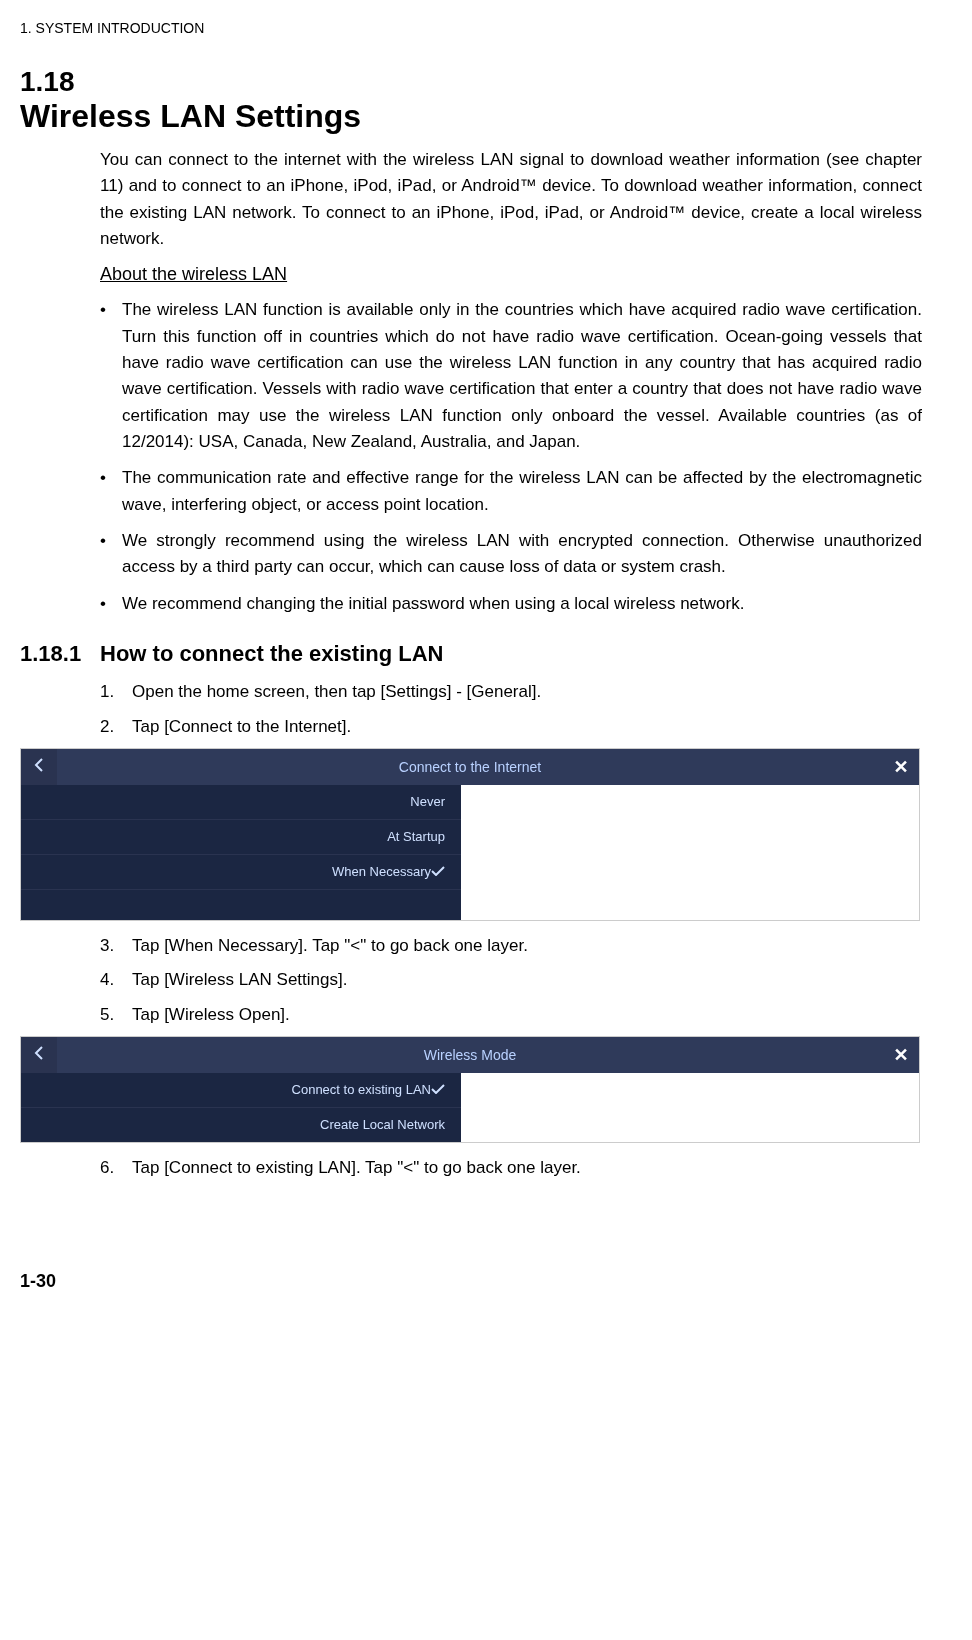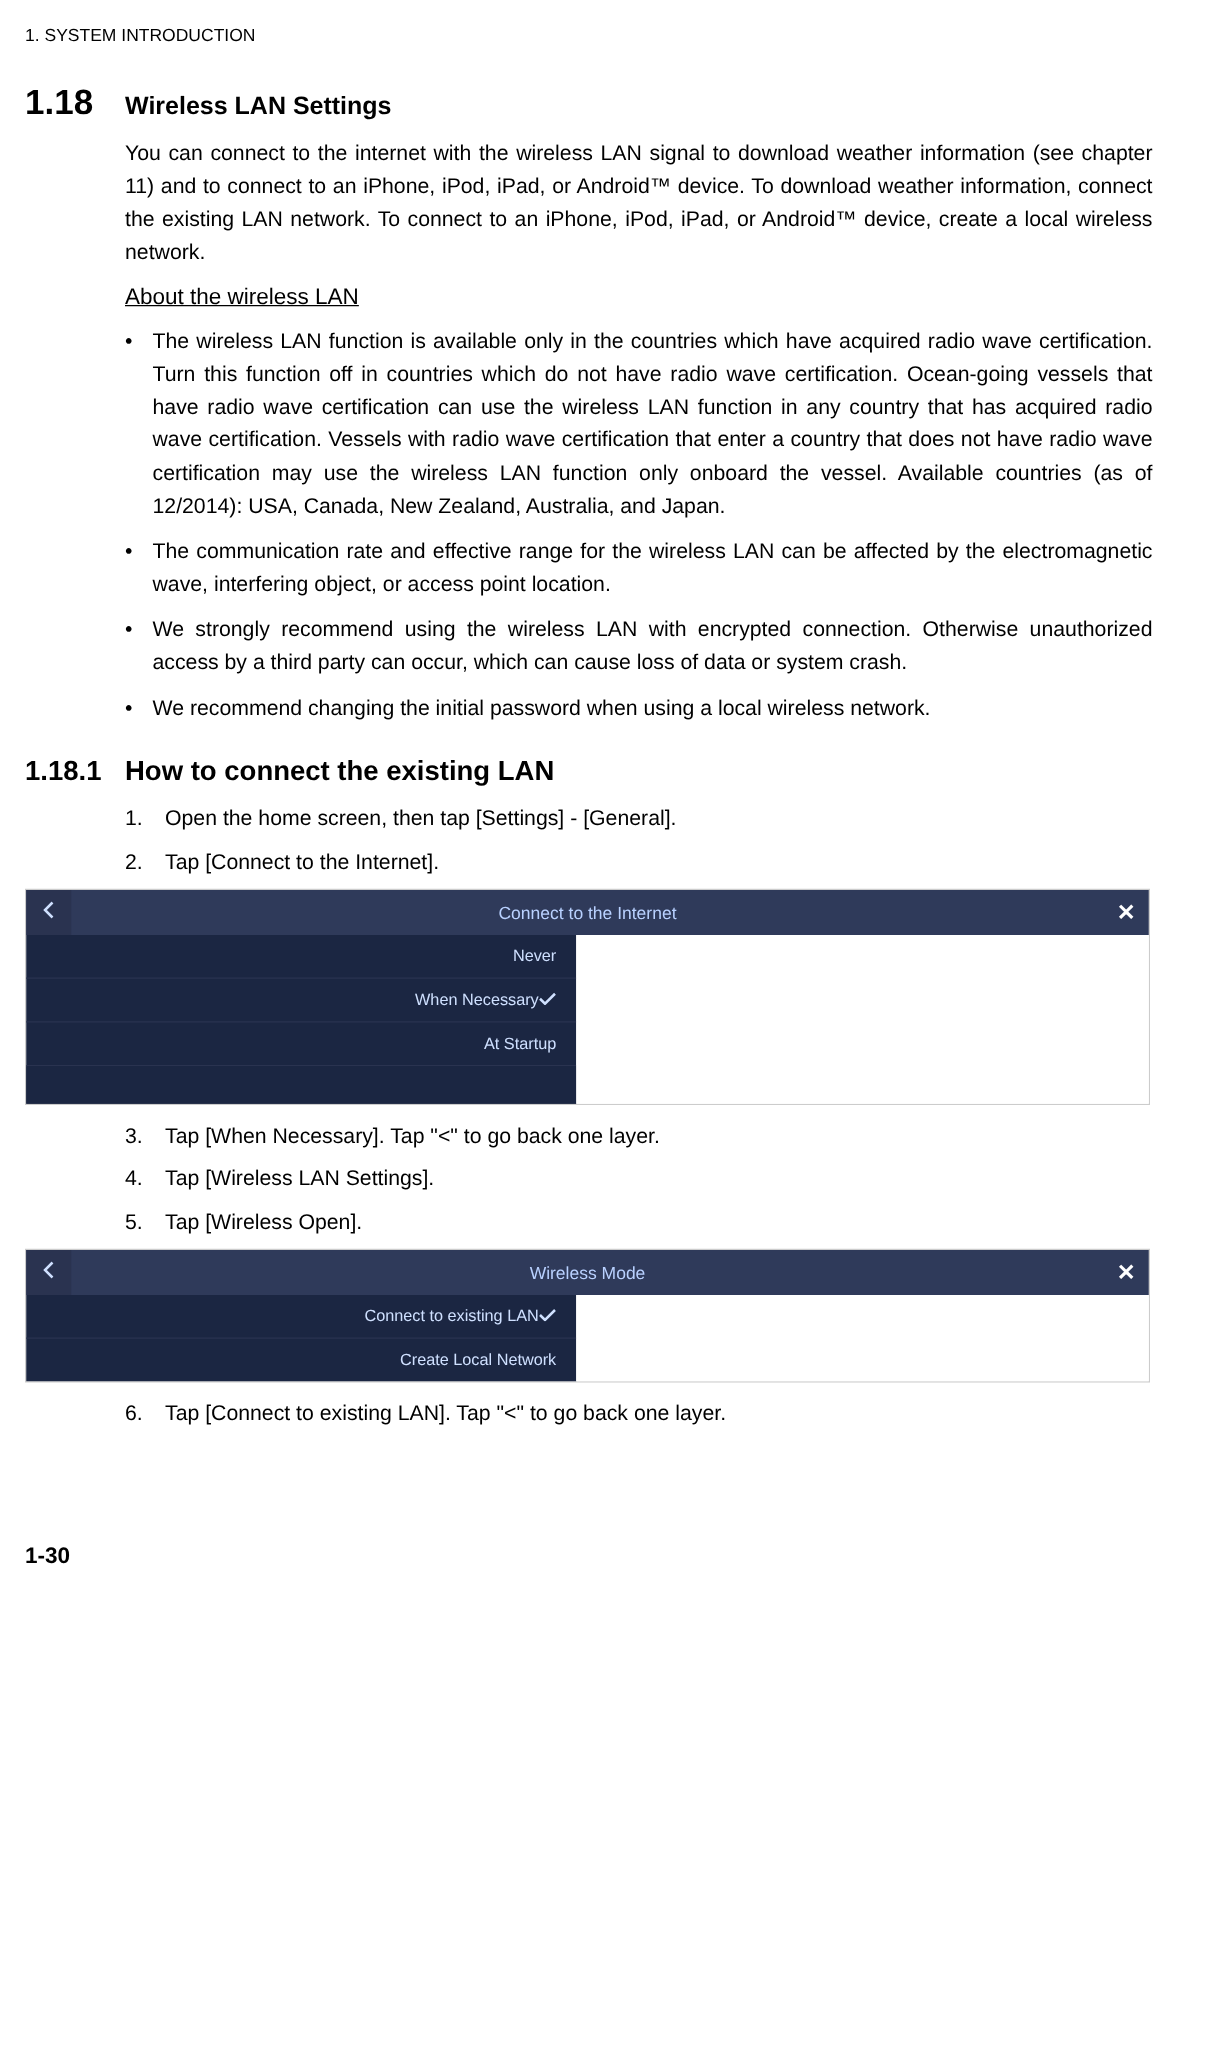--- a/index.html
+++ b/index.html
@@ -15,29 +15,30 @@
     }
     .running-header {
       font-size: 14px;
       margin-bottom: 30px;
       margin-left: 0;
     }
     .h1-row {
       display: flex;
       align-items: baseline;
       margin-bottom: 12px;
+      flex-direction: column;
     }
     .h1-num {
       font-size: 28px;
       font-weight: bold;
       width: 80px;
       flex-shrink: 0;
     }
     .h1-title {
-      font-size: 20px;
+      font-size: 32px;
       font-weight: bold;
     }
     .body-indent {
       margin-left: 80px;
     }
     .intro {
       font-size: 17px;
       line-height: 1.55;
       text-align: justify;
       margin-bottom: 12px;
@@ -240,29 +241,29 @@
       <div class="ui-close">
         <span>✕</span>
       </div>
     </div>
     <div class="ui-body">
       <div class="ui-options">
         <div class="ui-option">
           <span>Never</span>
         </div>
         <div class="ui-option">
+          <span>At Startup</span>
+        </div>
+        <div class="ui-option">
           <span>When Necessary</span>
           <span class="ui-check">
             <svg width="14" height="10" viewBox="0 0 14 10" fill="none" stroke-width="2">
                 <polyline points="1,5 5,9 13,1"></polyline>
               </svg>
           </span>
-        </div>
-        <div class="ui-option">
-          <span>At Startup</span>
         </div>
         <div class="ui-bottom"></div>
       </div>
       <div class="ui-filler"></div>
     </div>
   </div>
 
   <div class="body-indent">
     <ol class="steps">
       <li>

